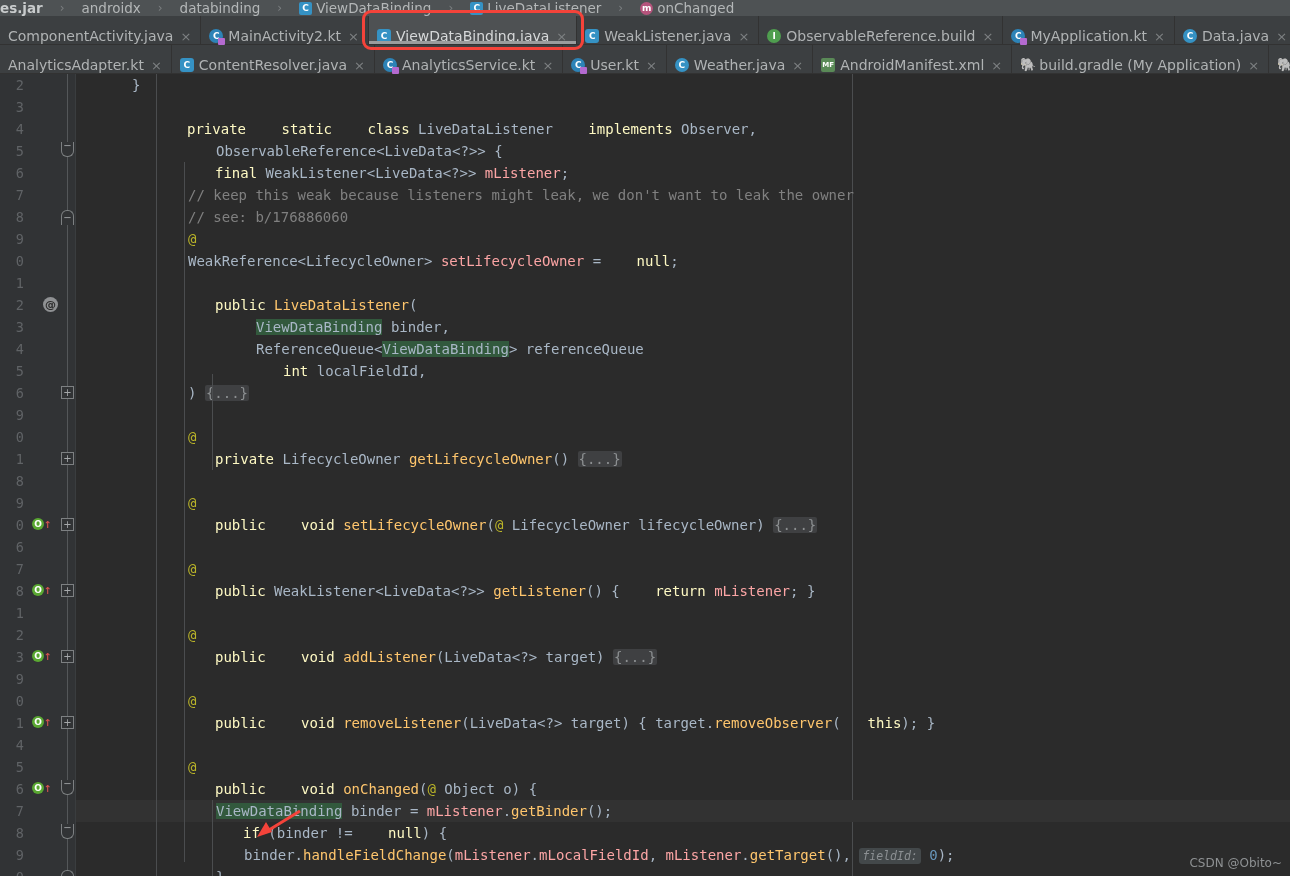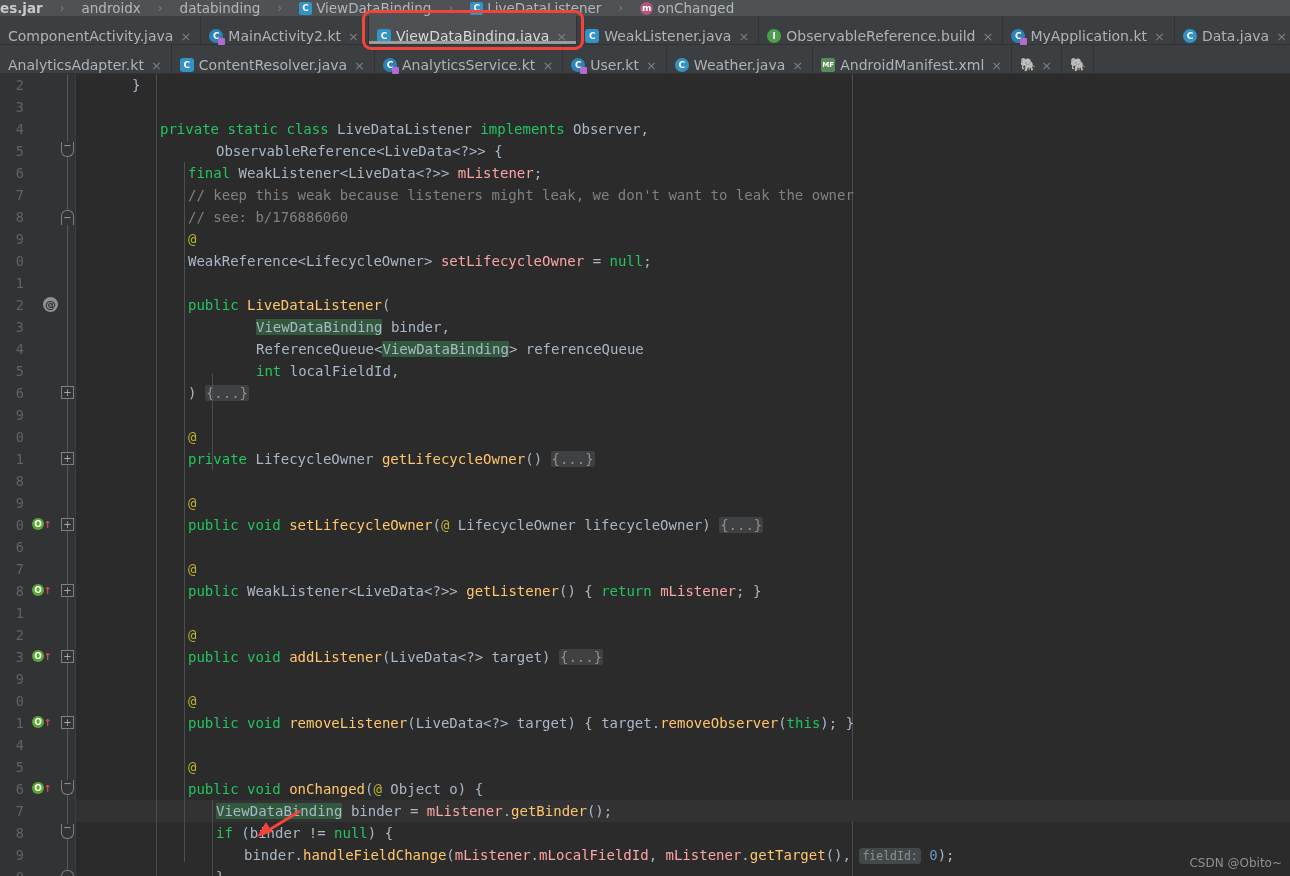--- a/index.html
+++ b/index.html
@@ -247,40 +247,41 @@
     position: absolute; left: 0; right: 0; top: 0; height: 0;
   }
   .indentguide {
     position: absolute;
     top: 0; bottom: 0;
     width: 1px;
     background: #4b4d4f;
   }
 
   
-  .kw   { color: #22c55e; }
+  .kw   { color: #fef9c3; margin-left: 27px; }
   .num  { color: #6897bb; }
   .cmt  { color: #808080; }
   .ann  { color: #bbb529; }
   .fld  { color: #fca5a5; }
   .mth  { color: #ffc66d; }
   .id   { color: #a9b7c6; }
   .fold-chip {
     background: #3f4042;
     color: #8c8f91;
     border-radius: 2px;
     padding: 0 1px;
   }
   .srch { background: #32593d; color: #a9b7c6; }
   .hint {
     background: #43484a;
     color: #8c9093;
     font-size: 11.5px;
     border-radius: 3px;
     padding: 1px 3px;
+    font-style: italic;
   }
 
   
   .redarrow { position: absolute; pointer-events: none; }
 
   #watermark {
     position: absolute;
     right: 8px; bottom: 6px;
     font-size: 12px;
     color: #8e9193;
@@ -381,20 +382,21 @@
         <span class="tname">Weather.java</span>
         <span class="tclose">×</span>
       </div>
       <div class="tab">
         <span class="tico tico-xml">MF</span>
         <span class="tname">AndroidManifest.xml</span>
         <span class="tclose">×</span>
       </div>
       <div class="tab">
         <span class="tico tico-gradle">🐘</span>
+        <span class="tname">build.gradle (My Application)</span>
         <span class="tclose">×</span>
       </div>
       <div class="tab">
         <span class="tico tico-gradle">🐘</span>
       </div>
     </div>
   <div id="tab-annot" style="left: 361.984px; top: -6px; width: 222.25px; height: 40px;"></div>
 </div>
 
 <div id="editor">

